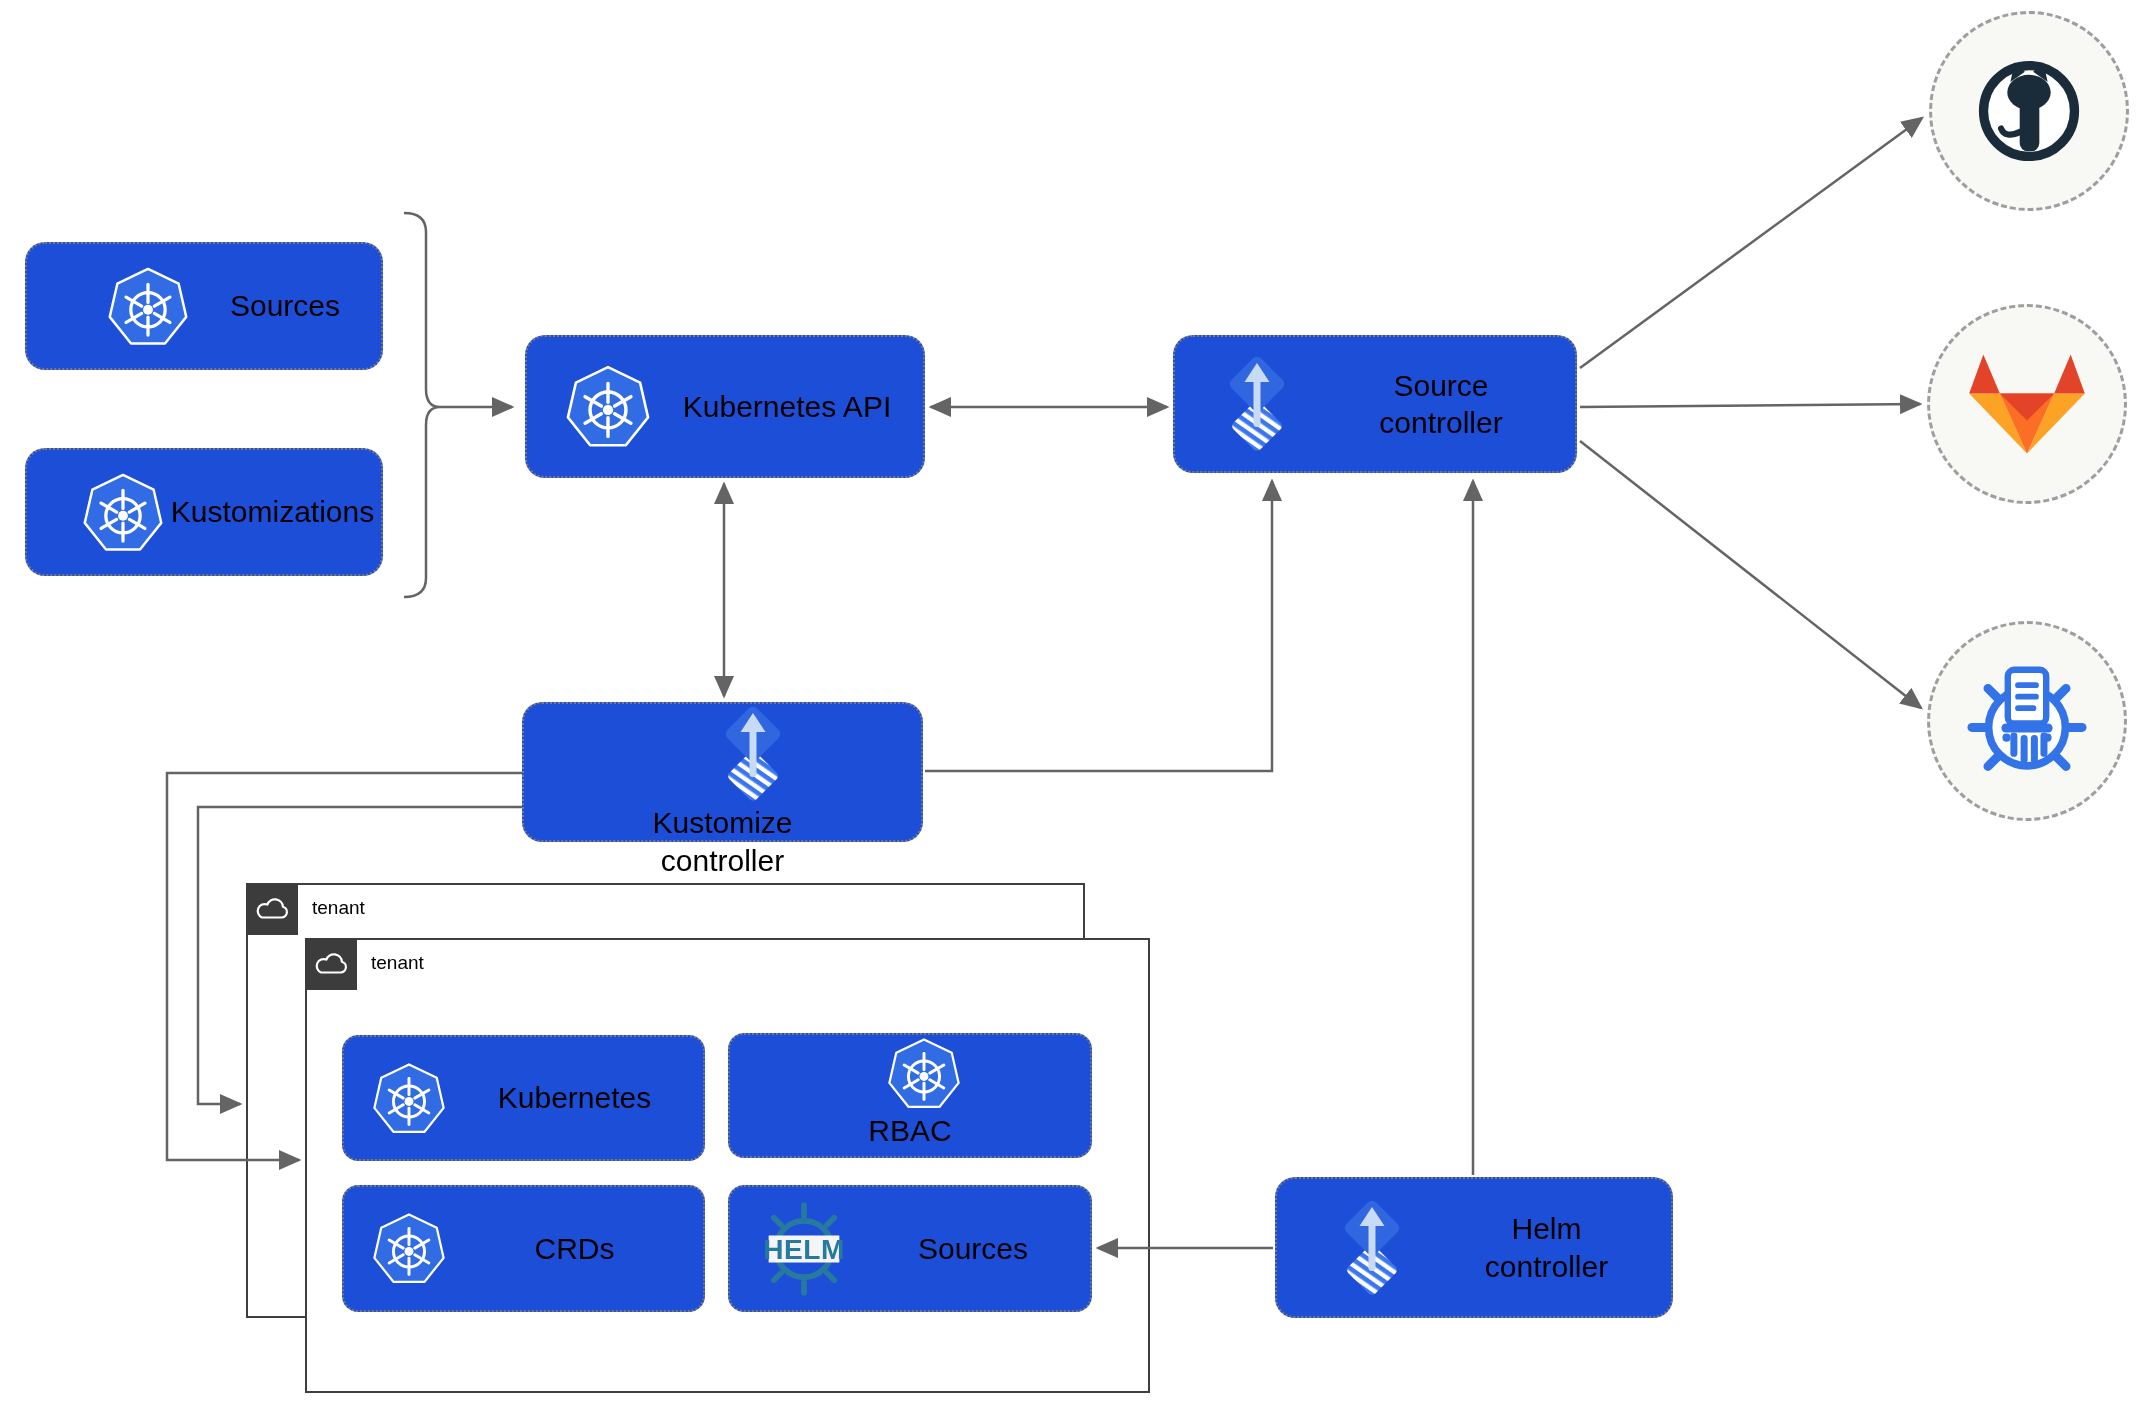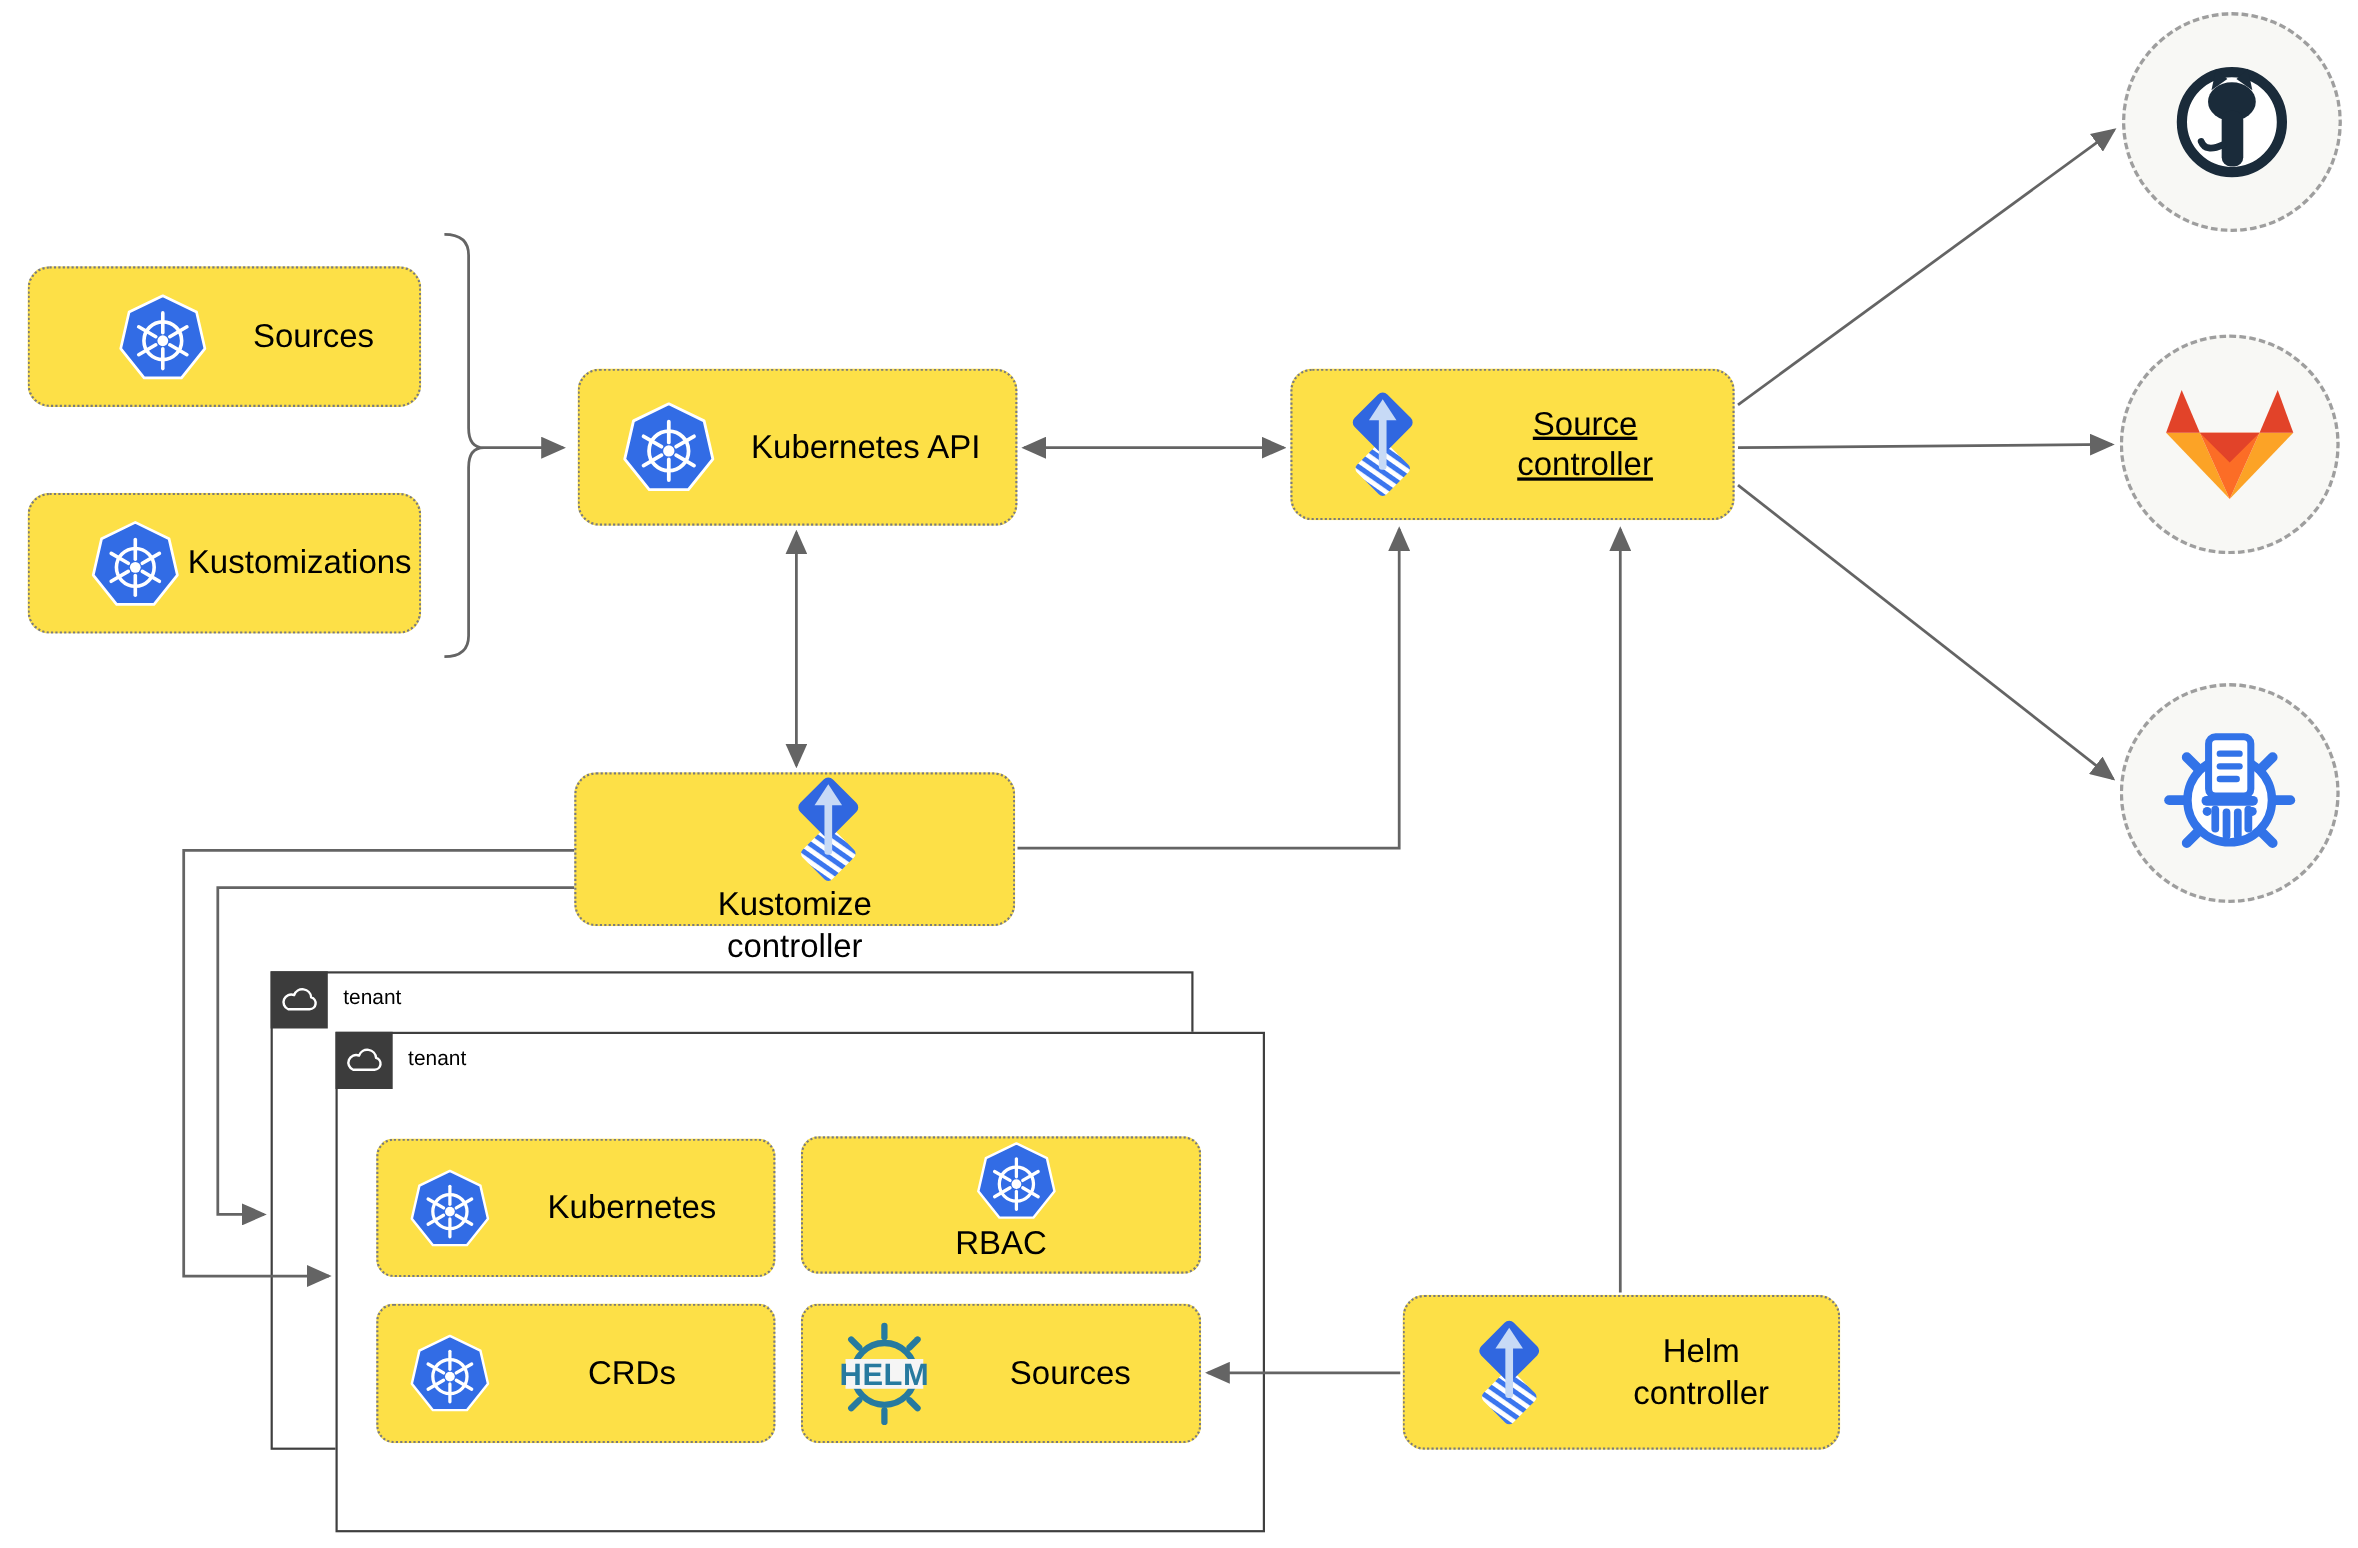--- a/index.html
+++ b/index.html
@@ -2,21 +2,21 @@
 <html><head>
 <meta charset="utf-8">
 <style>
   html,body{margin:0;padding:0;background:#ffffff;}
   body{font-family:"Liberation Sans", sans-serif; color:#000;}
   .canvas{position:relative;width:2144px;height:1407px;background:#fff;overflow:hidden;}
 
   
   .node{
     position:absolute;
-    background:#fde047;
+    background:#1d4ed8;
     border:2px dotted #7b7b7b;
     border-radius:20px;
     display:flex;align-items:center;
     box-sizing:border-box;
     z-index:10;
   }
   .node .icon{flex:0 0 auto;display:flex;align-items:center;justify-content:center;}
   .node .lbl{flex:1 1 auto;text-align:center;font-size:30px;line-height:1.25;color:#000;}
   .item{border-radius:16px;z-index:12;}
 
@@ -181,21 +181,21 @@
 
   <div class="node" style="left:525px;top:335px;width:400px;height:143px;">
     <span class="icon" style="margin-left:38px;">
       <svg width="86" height="89" viewBox="0 0 100 104">
           <use href="#k8s-icon"></use>
         </svg>
     </span>
     <span class="lbl">Kubernetes API</span>
   </div>
 
-  <div class="node" style="left:1173px;top:335px;width:404px;height:138px;text-decoration:underline;">
+  <div class="node" style="left:1173px;top:335px;width:404px;height:138px;">
     <span class="icon" style="margin-left:32px;">
       <svg width="100" height="100" viewBox="0 0 100 100">
           <use href="#flux-icon"></use>
         </svg>
     </span>
     <span class="lbl">
       <span>Source</span><br>
       <span>controller</span>
     </span>
   </div>

